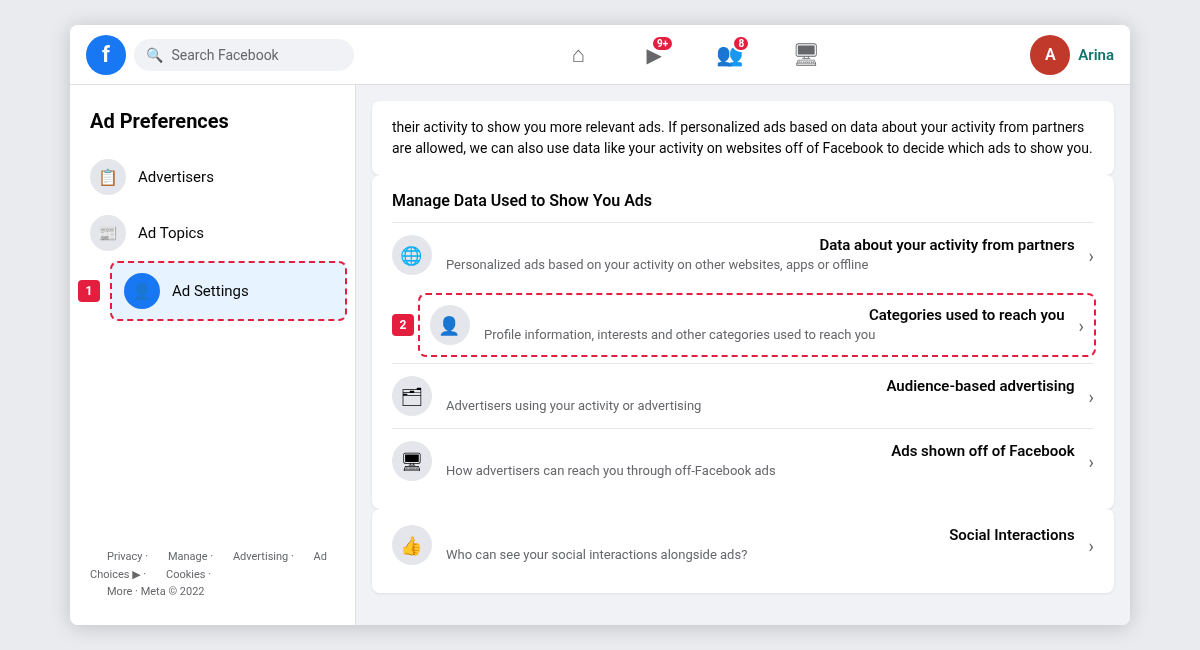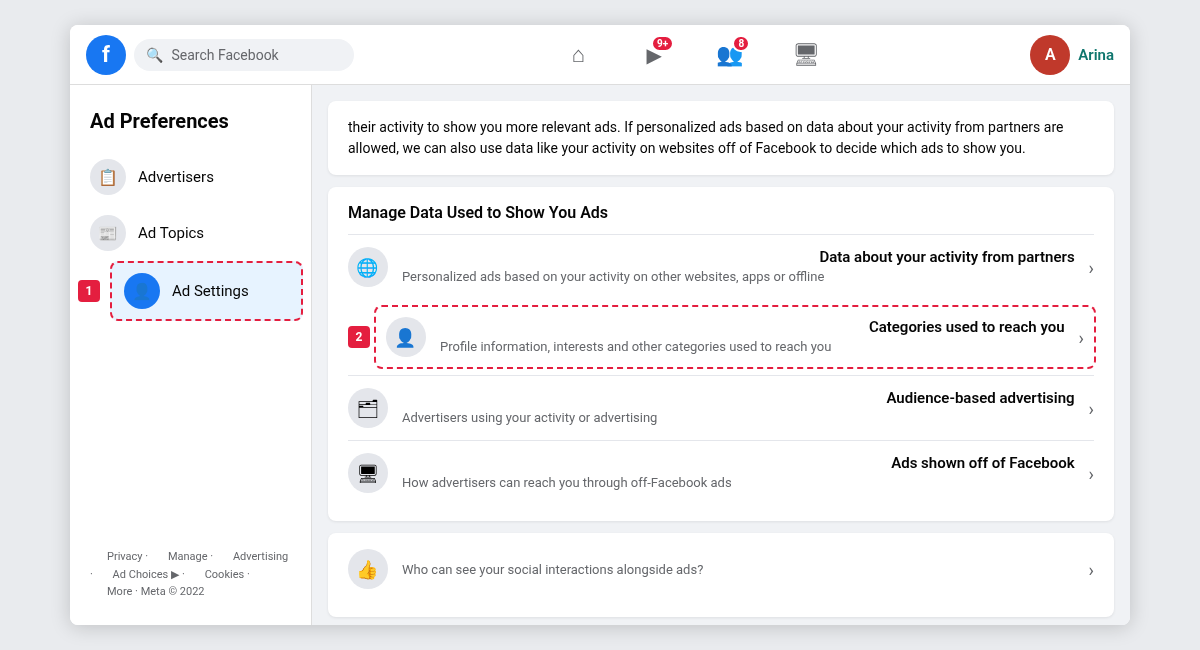--- a/index.html
+++ b/index.html
@@ -124,21 +124,21 @@
       color: #0f766e;
     }
     
     .main {
       display: flex;
       flex: 1;
       overflow: hidden;
     }
     
     .sidebar {
-      width: 242px;
+      width: 286px;
       background: #fff;
       border-right: 1px solid #ddd;
       display: flex;
       flex-direction: column;
       padding: 16px 8px;
       flex-shrink: 0;
     }
     .sidebar-title {
       font-size: 20px;
       font-weight: 700;
@@ -201,21 +201,20 @@
       padding-left: 17px;
     }
     
     .content {
       flex: 1;
       background: #f0f2f5;
       overflow-y: auto;
       padding: 16px;
       display: flex;
       flex-direction: column;
-      gap: 12px;
     }
     .card {
       background: #fff;
       border-radius: 8px;
       padding: 16px 20px;
       box-shadow: 0 1px 3px rgba(0,0,0,0.08);
     }
     .card-text {
       font-size: 14px;
       color: #050505;
@@ -406,20 +405,21 @@
             <div class="list-item-desc">How advertisers can reach you through off-Facebook ads</div>
           </div>
           <span class="list-item-chevron">›</span>
         </div>
       </div>
 
       <div class="card">
         <div class="list-item" style="border-top:none;padding-top:0;">
           <div class="list-item-icon">👍</div>
           <div class="list-item-text">
+            <div class="list-item-title">Social Interactions</div>
             <div class="list-item-desc">Who can see your social interactions alongside ads?</div>
           </div>
           <span class="list-item-chevron">›</span>
         </div>
       </div>
 
     </div>
   </div>
 </div>
 

